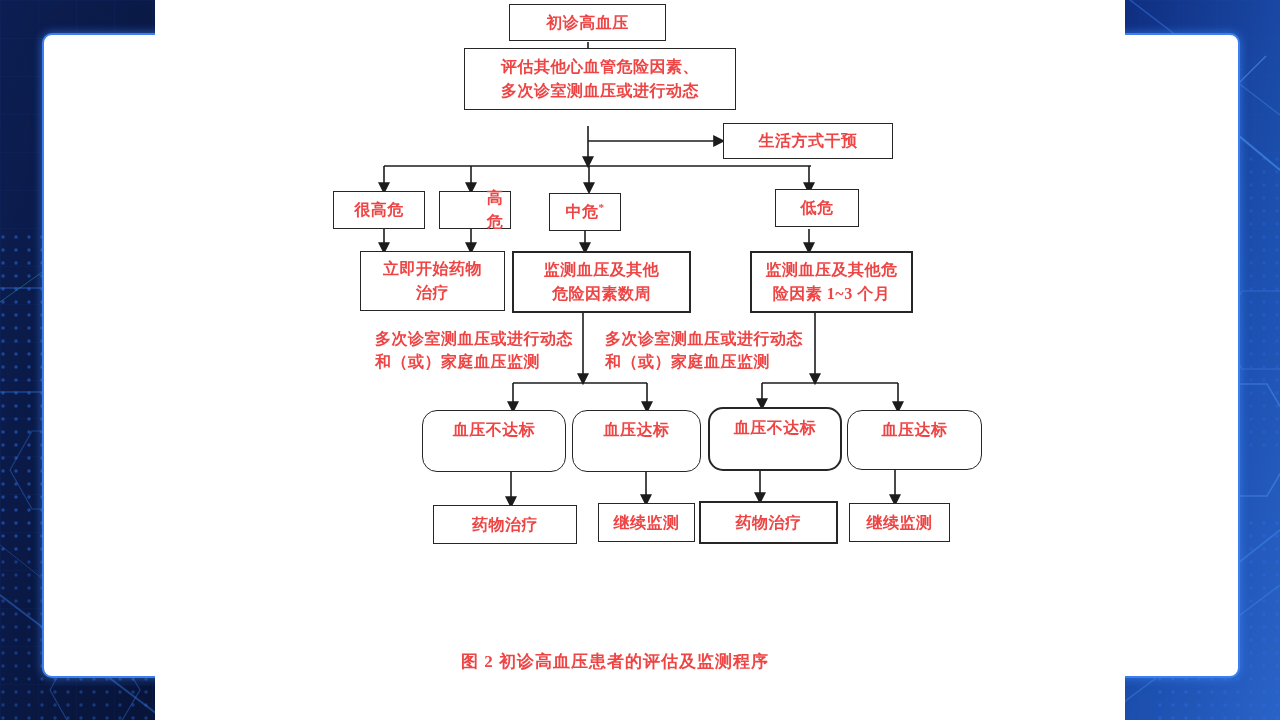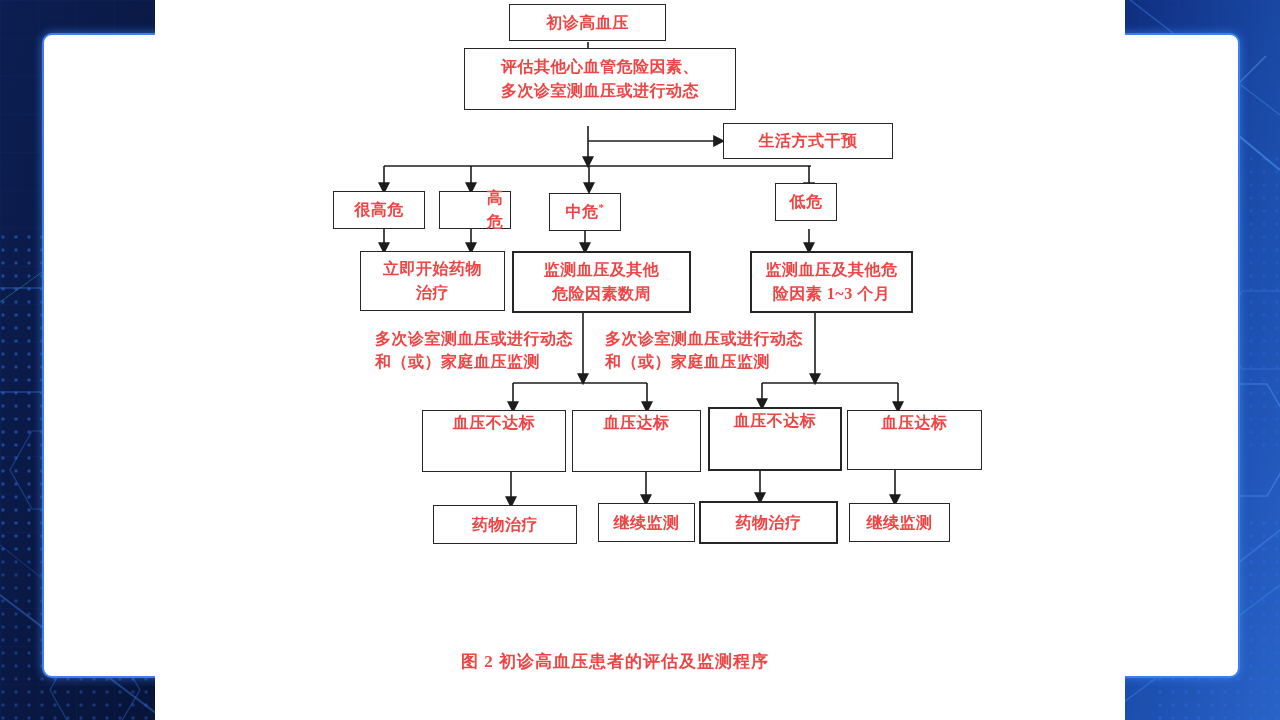--- a/index.html
+++ b/index.html
@@ -23,21 +23,21 @@
   .page { position:absolute; left:155px; top:0; width:970px; height:720px; background:#ffffff; }
   
   .connectors { position:absolute; left:0; top:0; width:1280px; height:720px; pointer-events:none; }
   .fc-box {
     position:absolute; box-sizing:border-box; background:#fff;
     border:1.5px solid #262626; display:flex; flex-direction:column;
     align-items:center; justify-content:center; text-align:center;
     font-size:16px; line-height:1.5; font-weight:600; letter-spacing:.5px;
   }
   .fc-box.thick { border-width:2.2px; }
-  .fc-box.top-text { justify-content:flex-start; padding-top:0; }
+  .fc-box.top-text { justify-content:flex-start; padding-top:7px;border-radius:15px; }
   .fc-box span { display:block; }
   .fc-label {
     position:absolute; font-size:16px; line-height:1.45; font-weight:700;
     letter-spacing:.5px; text-align:left; white-space:nowrap;
   }
   .fc-label span { display:block; }
   .fig-note {
     position:absolute; left:287px; top:555px; width:694px;
     font-size:15px; line-height:22.5px; letter-spacing:.2px;
   }
@@ -137,21 +137,21 @@
 
   <div class="fc-box" style="left:333px;top:191px;width:92px;height:38px;">
     <span>很高危</span>
   </div>
   <div class="fc-box" style="left:439px;top:191px;width:72px;height:38px;padding-left:40px;">
     <span>高危</span>
   </div>
   <div class="fc-box" style="left:549px;top:193px;width:72px;height:38px;">
     <span style="display:inline;"><span style="display:inline;">中危</span><sup style="font-size:11px;">*</sup></span>
   </div>
-  <div class="fc-box" style="left:775px;top:183px;width:62px;height:38px;">
+  <div class="fc-box" style="left:775px;top:189px;width:84px;height:38px;">
     <span>低危</span>
   </div>
 
   <div class="fc-box" style="left:360px;top:251px;width:145px;height:60px;">
     <span>立即开始药物</span>
     <span>治疗</span>
   </div>
   <div class="fc-box thick" style="left:512px;top:251px;width:179px;height:62px;">
     <span>监测血压及其他</span>
     <span>危险因素数周</span>

